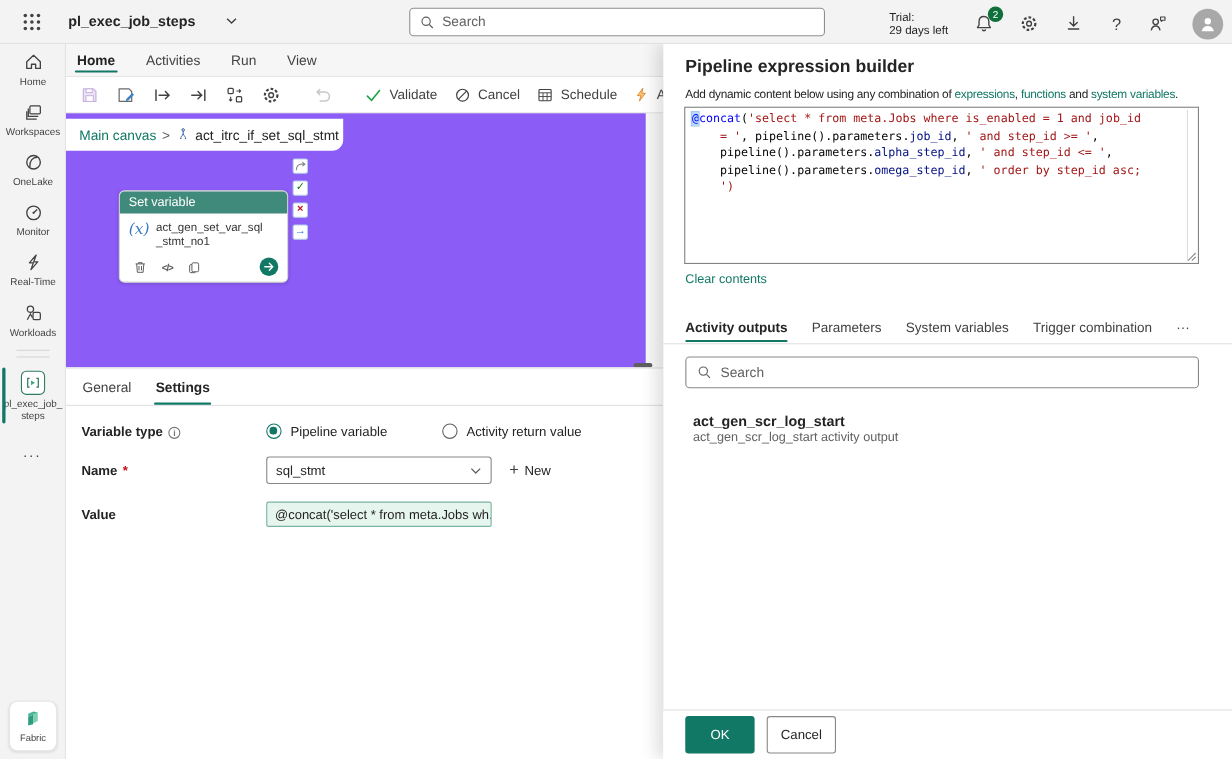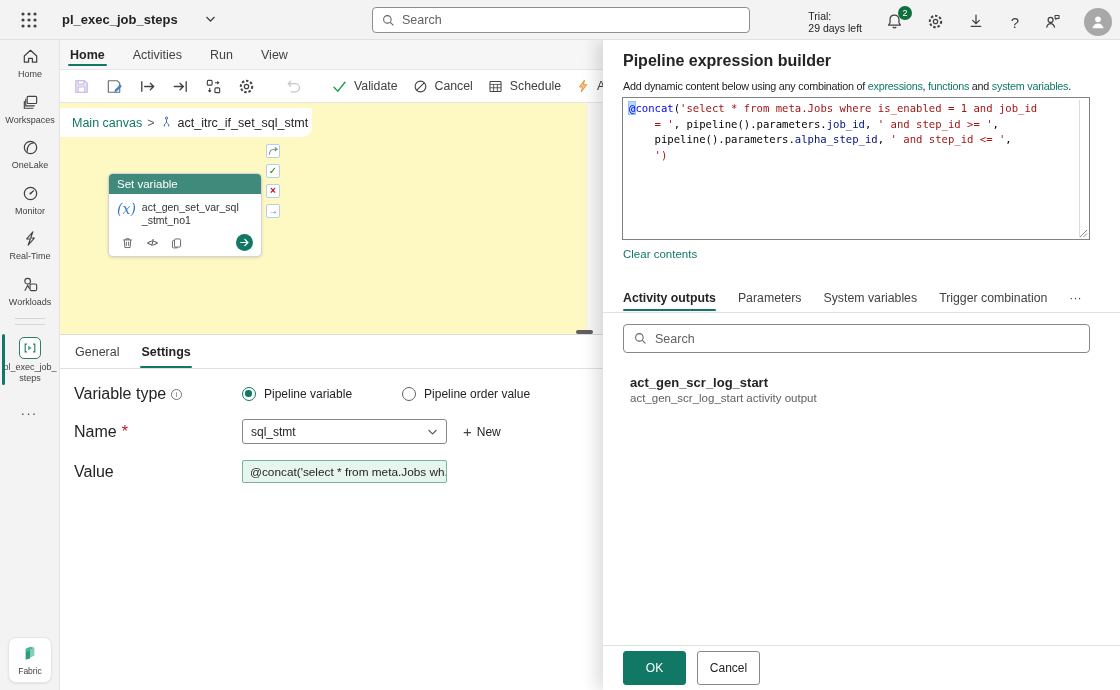--- a/index.html
+++ b/index.html
@@ -38,21 +38,21 @@
   .ribbon-tabs { height:29px; display:flex; align-items:center; gap:24px; padding-left:8px; background:#f6f6f6; }
   .rtab { font-size:12.5px; color:#424242; padding:0 2px; position:relative; cursor:pointer; height:100%; display:flex; align-items:center; }
   .rtab.active { font-weight:700; color:#242424; }
   .rtab.active::after { content:""; position:absolute; left:0; right:0; bottom:3px; height:2.5px; border-radius:2px; background:#117865; }
   .ribbon-bar { height:34px; background:#fff; border-top:1px solid #e5e5e5; border-bottom:1px solid #e5e5e5; display:flex; align-items:center; gap:14px; padding-left:12px; white-space:nowrap; }
   .rb-btn { display:flex; align-items:center; gap:6px; color:#424242; font-size:12.3px; cursor:pointer; }
   .rb-sep { width:1px; height:20px; background:#e1e1e1; }
   .dim { opacity:.55; }
 
   
-  .canvas { position:absolute; left:0; top:63px; right:16px; height:231px; background:#fef9c3; }
+  .canvas { position:absolute; left:0; top:63px; right:16px; height:231px; background:#8b5cf6; }
   .crumb { position:absolute; left:0; top:5px; width:252px; height:29px; background:#fff; border-radius:0 0 10px 0; display:flex; align-items:center; gap:5px; padding-left:12px; font-size:12.5px; }
   .crumb-root { color:#117865; cursor:pointer; }
   .crumb-sep { color:#616161; }
   .crumb-cur { color:#242424; }
   .act-card { position:absolute; left:48px; top:38px; width:154px; height:84px; background:#fff; border:1px solid #d4d4d4; border-radius:5px; box-shadow:0 1px 3px rgba(0,0,0,.14); cursor:pointer;margin-top:32px; }
   .act-head { height:20px; background:#3f8a7a; border-radius:4px 4px 0 0; color:#fff; font-size:11.5px; display:flex; align-items:center; padding-left:8px; }
   .act-body { display:flex; align-items:flex-start; gap:6px; padding:7px 6px 0 8px; }
   .fx { font-family:"DejaVu Serif", serif; font-style:italic; color:#3b78c3; font-size:14px; white-space:nowrap; }
   .act-name { font-size:10.5px; line-height:12.5px; color:#333; word-break:break-all; }
   .act-foot { position:absolute; left:0; right:0; bottom:5px; display:flex; align-items:center; gap:13px; padding:0 8px 0 12px; color:#5c5c5c; }
@@ -63,21 +63,21 @@
   .conn.ok { color:#107c10; } .conn.fail { color:#c50f1f; font-weight:700; } .conn.next { color:#2b6bd4; }
   .scroll-dash { position:absolute; left:516px; top:290px; width:17px; height:4px; background:#5f5f5f; border-radius:2px; }
 
   
   .bottom-panel { position:absolute; left:0; right:0; top:294px; bottom:0; background:#fff; border-top:1px solid #dcdcdc; }
   .bp-tabs { height:34px; border-bottom:1px solid #e0e0e0; display:flex; align-items:center; gap:20px; padding-left:14px; }
   .bp-tab { font-size:12.5px; color:#424242; position:relative; height:100%; display:flex; align-items:center; cursor:pointer; padding:0 1px; }
   .bp-tab.active { font-weight:700; color:#242424; }
   .bp-tab.active::after { content:""; position:absolute; left:0; right:0; bottom:0; height:2.5px; border-radius:2px; background:#117865; }
   .form-row { display:flex; align-items:center; margin:16px 0 0 14px; }
-  .form-label { width:168px; font-size:16px; color:#242424; display:flex; align-items:center; gap:5px; }
+  .form-label { width:168px; font-size:12px; color:#242424; display:flex; align-items:flex-end; gap:5px;font-weight:bold; }
   .req { color:#c50f1f; }
   .info-dot { width:11px; height:11px; border:1px solid #757575; border-radius:50%; color:#757575; font-size:8px; line-height:9.5px; text-align:center; }
   .info-dot::after { content:"i"; }
   .radio-row { display:flex; align-items:center; gap:8px; font-size:12px; }
   .radio { width:14px; height:14px; border-radius:50%; border:1px solid #616161; background:#fff; position:relative; cursor:pointer; }
   .radio.sel { border:1.6px solid #117865; }
   .radio.sel::after { content:""; position:absolute; left:2.4px; top:2.4px; width:6.5px; height:6.5px; border-radius:50%; background:#117865; }
   .gap40 { width:34px; }
   .dd { width:205px; height:25px; border:1px solid #8a8886; border-radius:3px; background:#fff; display:flex; align-items:center; padding:0 8px; font-size:12px; cursor:pointer; }
   .dd .chev { margin-left:auto; color:#616161; }
@@ -422,21 +422,21 @@
     <div class="form-row">
       <span class="form-label">
         <span>Variable type</span>
         <span class="info-dot"></span>
       </span>
       <span class="radio-row">
         <span class="radio sel"></span>
         <span>Pipeline variable</span>
         <span class="gap40"></span>
         <span class="radio"></span>
-        <span>Pipeline order value</span>
+        <span>Activity return value</span>
       </span>
     </div>
     <div class="form-row">
       <span class="form-label">
         <span>Name</span>
         <span class="req">*</span>
       </span>
       <span class="dd">
         <span>sql_stmt</span>
         <span class="chev icon">
@@ -461,20 +461,21 @@
 
 <div class="panel">
   <div class="p-title">Pipeline expression builder</div>
   <div class="p-desc"><span>Add dynamic content below using any combination of </span><a>expressions</a><span>, </span><a>functions</a><span> and </span><a>system variables</a><span>.</span></div>
 
   <div class="codebox">
     <div>
         <div class="code-line"><span class="tok-kw tok-hl">@</span><span class="tok-kw">concat</span><span class="tok-pln">(</span><span class="tok-str">'select * from meta.Jobs where is_enabled = 1 and job_id</span></div>
         <div class="code-line"><span class="tok-pln">    </span><span class="tok-str">= '</span><span class="tok-pln">, pipeline().parameters.</span><span class="tok-prop">job_id</span><span class="tok-pln">, </span><span class="tok-str">' and step_id &gt;= '</span><span class="tok-pln">,</span></div>
         <div class="code-line"><span class="tok-pln">    pipeline().parameters.</span><span class="tok-prop">alpha_step_id</span><span class="tok-pln">, </span><span class="tok-str">' and step_id &lt;= '</span><span class="tok-pln">,</span></div>
+        <div class="code-line"><span class="tok-pln">    pipeline().parameters.</span><span class="tok-prop">omega_step_id</span><span class="tok-pln">, </span><span class="tok-str">' order by step_id asc;</span></div>
         <div class="code-line"><span class="tok-pln">    </span><span class="tok-str">')</span></div>
       </div>
     <span class="sb"></span>
     <span class="grip icon">
       <svg width="9" height="9" viewBox="0 0 9 9">
           <path d="M8 1 1 8M8 4.5 4.5 8" stroke="#8a8a8a" stroke-width="1"></path>
         </svg>
     </span>
   </div>
 

